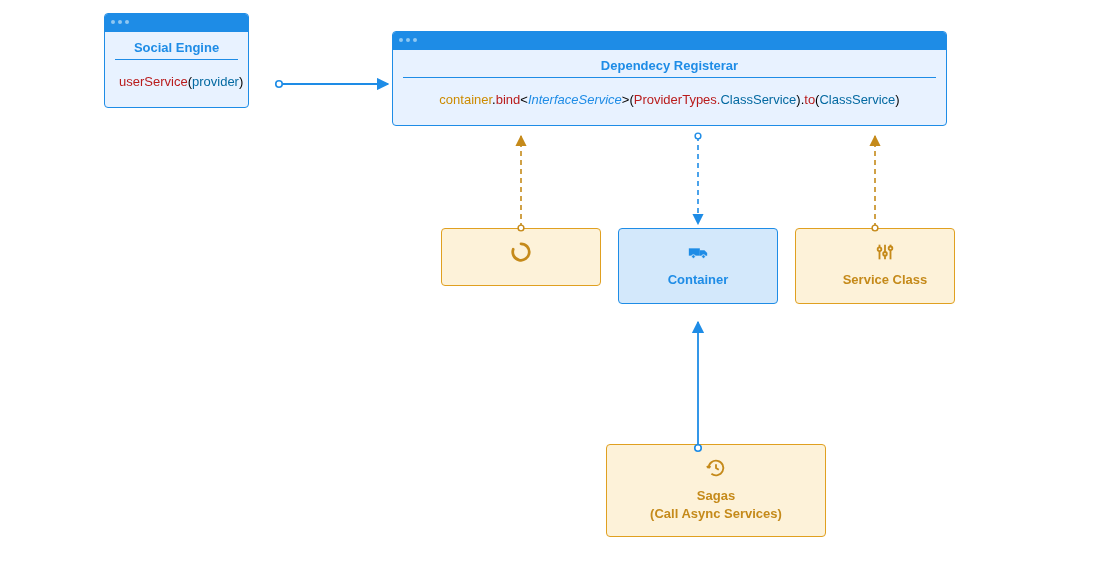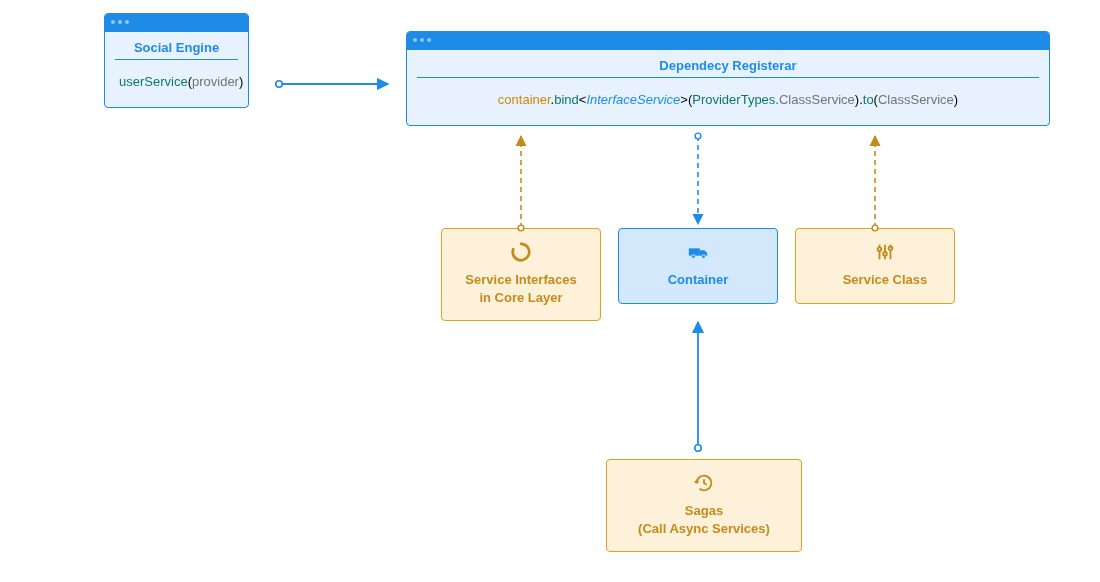--- a/index.html
+++ b/index.html
@@ -63,22 +63,22 @@
     background: #d3e8fb;
     color: #1e8ce6;
   }
   .card .icon {
     display: block;
     margin: 0 auto 8px;
     width: 22px; height: 22px;
   }
 
   
-  .tok-blue   { color: #0f766e; }
-  .tok-pink   { color: #737373; }
+  .tok-blue   { color: #b91c1c; }
+  .tok-pink   { color: #0369a1; }
   .tok-amber  { color: #cc8b00; }
   .tok-sky    { color: #1e8ce6; font-style: italic; }
   .tok-black  { color: #000; }
   .code { font-family: inherit; white-space: nowrap; }
 
   svg.connectors {
     position: absolute; left: 0; top: 0;
     width: 1100px; height: 582px;
     pointer-events: none;
   }
@@ -93,39 +93,38 @@
         <span></span>
         <span></span>
       </div>
   </div>
   <div class="window-title">Social Engine</div>
   <div class="window-body code">
     <span class="tok-blue">userService</span><span class="tok-black">(</span><span class="tok-pink">provider</span><span class="tok-black">)</span>
   </div>
 </div>
 
-<div class="window" style="left:392px; top:31px; width:644px;margin-left:14px;">
+<div class="window" style="left:392px; top:31px; width:555px;">
   <div class="window-titlebar">
     <div class="dots">
         <span></span>
         <span></span>
         <span></span>
       </div>
   </div>
   <div class="window-title">Dependecy Registerar</div>
   <div class="window-body code" style="text-align:center;">
     <span class="tok-amber">container</span><span class="tok-black">.</span><span class="tok-blue">bind</span><span class="tok-black">&lt;</span><span class="tok-sky">InterfaceService</span><span class="tok-black">&gt;(</span><span class="tok-blue">ProviderTypes.</span><span class="tok-pink">ClassService</span><span class="tok-black">).</span><span class="tok-blue">to</span><span class="tok-black">(</span><span class="tok-pink">ClassService</span><span class="tok-black">)</span>
   </div>
 </div>
 
 <div class="card" style="left:441px; top:228px;">
   <svg class="icon" viewBox="0 0 24 24">
       <path fill="none" stroke="#c58a1a" stroke-width="3" d="M12 3 a9 9 0 1 1 -8.5 6" stroke-linecap="round"></path>
     </svg>
-  <span>Service Interfaces<br>in Core Layer</span>
 </div>
 
 <div class="card blue" style="left:618px; top:228px;">
   <svg class="icon" viewBox="0 0 24 24">
     <rect x="2" y="8" width="12" height="8" fill="#1e8ce6"></rect>
     <path d="M14 10 h5 l3 3 v3 h-8 z" fill="#1e8ce6"></path>
     <circle cx="7" cy="17" r="2" fill="#1e8ce6" stroke="#d3e8fb" stroke-width="1"></circle>
     <circle cx="18" cy="17" r="2" fill="#1e8ce6" stroke="#d3e8fb" stroke-width="1"></circle>
   </svg>
   <span>Container</span>
@@ -138,21 +137,21 @@
         <circle cx="6" cy="9" r="2" fill="#fdf2d9"></circle>
       <line x1="12" y1="4" x2="12" y2="20"></line>
         <circle cx="12" cy="14" r="2" fill="#fdf2d9"></circle>
       <line x1="18" y1="4" x2="18" y2="20"></line>
         <circle cx="18" cy="8" r="2" fill="#fdf2d9"></circle>
     </g>
   </svg>
   <span>Service Class</span>
 </div>
 
-<div class="card" style="left:606px; top:459px; width:196px;">
+<div class="card" style="left:606px; top:444px; width:220px;">
   <svg class="icon" viewBox="0 0 24 24">
     <path fill="none" stroke="#c58a1a" stroke-width="2" d="M4 12 a8 8 0 1 1 3 6.2 M4 12 l-2 -2 M4 12 l2 -2"></path>
     <path fill="none" stroke="#c58a1a" stroke-width="2" d="M12 8 v4 l3 2"></path>
   </svg>
   <span>Sagas<br>(Call Async Services)</span>
 </div>
 
 <svg class="connectors">
   <defs>
     <marker id="arrowBlue" viewBox="0 0 10 10" refX="9" refY="5" markerWidth="7" markerHeight="7" orient="auto">

